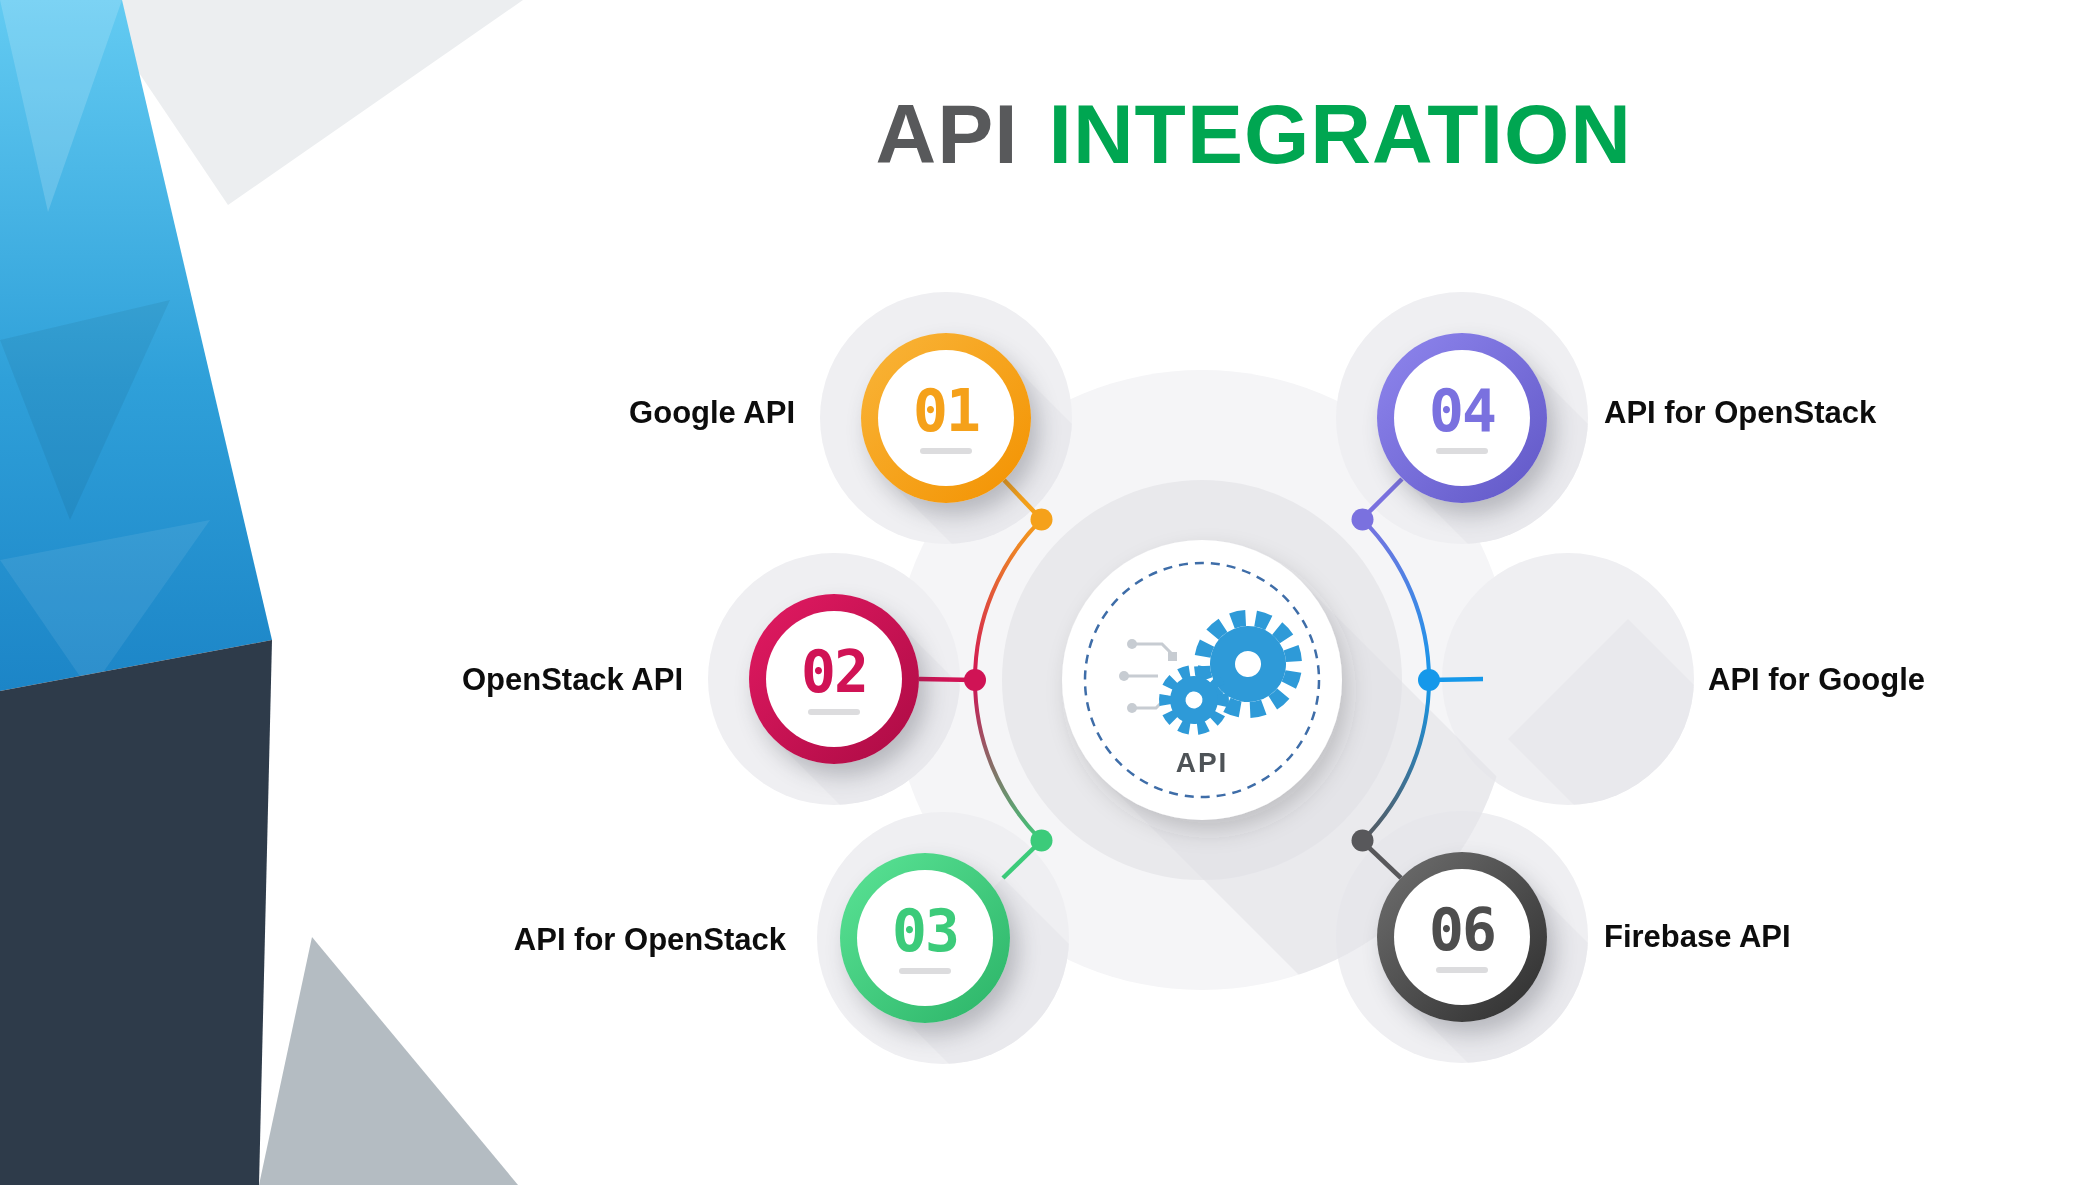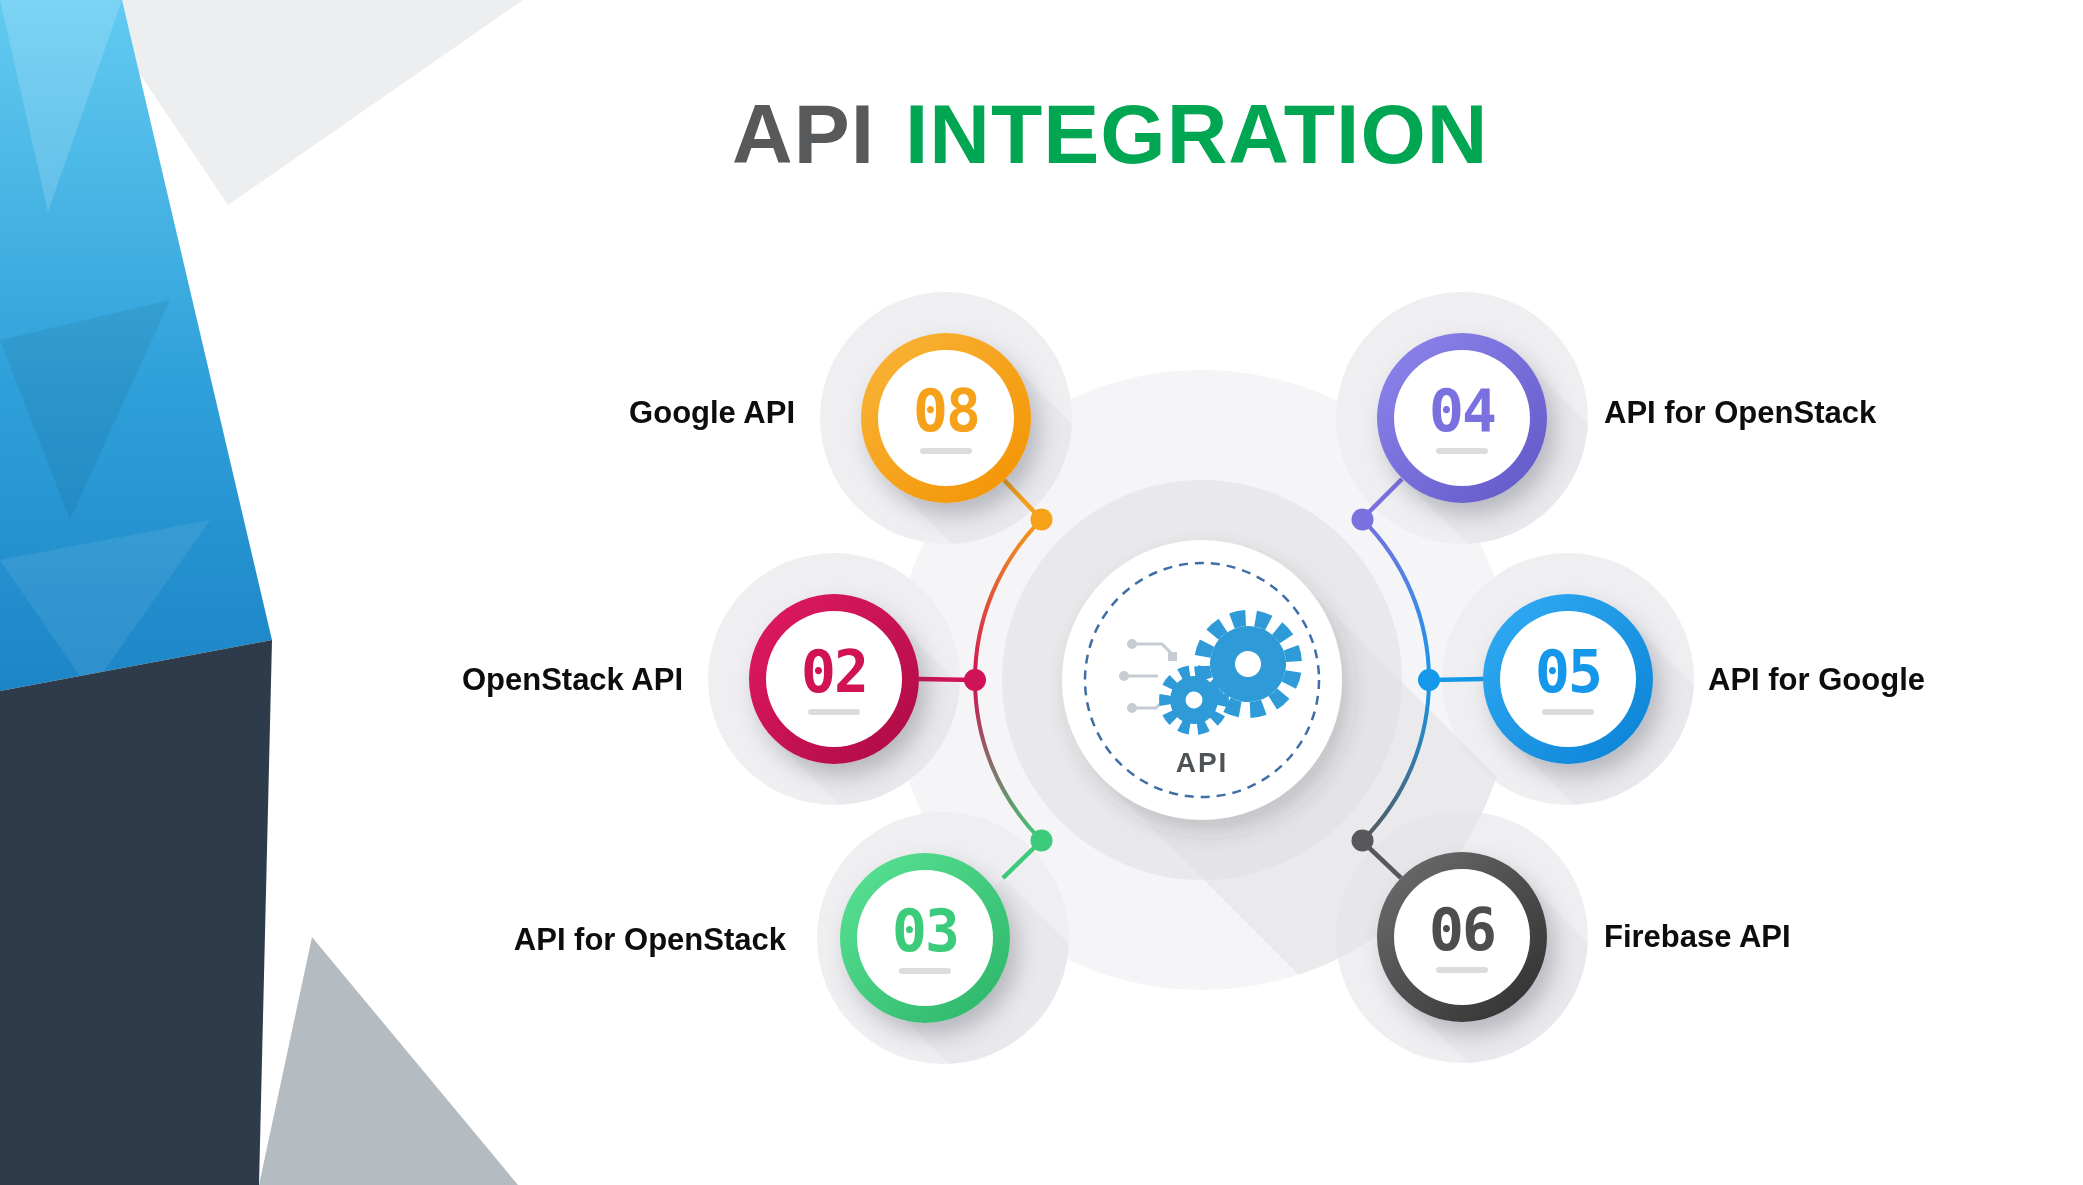--- a/index.html
+++ b/index.html
@@ -9,21 +9,21 @@
     overflow:hidden;
     background:#ffffff;
     font-family:"Liberation Sans",sans-serif;
   }
   svg{position:absolute;left:0;top:0;}
 
   
   .title{
     position:absolute;
     left:732px;top:86px;width:900px;
-    text-align:left;
+    text-align:right;
     font-weight:700;
     font-size:84px;
     letter-spacing:1px;
     white-space:nowrap;
   }
   .title .w2{margin-left:30px;}
 
   
   .node-ring{
     position:absolute;
@@ -209,21 +209,21 @@
       <text x="1202" y="772" text-anchor="middle" font-family="Liberation Sans, sans-serif" font-size="28" font-weight="700" fill="#4E5357" letter-spacing="2">API</text>
     </g>
   </svg>
 
   <div class="title">
     <span class="w1" style="color: rgb(88, 89, 91);">API</span><span class="w2" style="color: rgb(0, 166, 81);">INTEGRATION</span>
   </div>
 
   <div class="node-ring" style="left: 861px; top: 333px; --c1: #F9B53A; --c2: #F39200; --cn: #F5A11A;">
     <div class="node-face">
-      <span class="node-num">08</span>
+      <span class="node-num">01</span>
       <span class="num-underline"></span>
     </div>
   </div>
 
   <div class="node-ring" style="left: 749px; top: 594px; --c1: #E21A62; --c2: #AC0B44; --cn: #D01355;">
     <div class="node-face">
       <span class="node-num">02</span>
       <span class="num-underline"></span>
     </div>
   </div>
@@ -235,26 +235,20 @@
     </div>
   </div>
 
   <div class="node-ring" style="left: 1377px; top: 333px; --c1: #8F86EE; --c2: #6057C6; --cn: #7A71DF;">
     <div class="node-face">
       <span class="node-num">04</span>
       <span class="num-underline"></span>
     </div>
   </div>
 
-  <div class="node-ring" style="left: 1483px; top: 594px; --c1: #33ADF5; --c2: #0981D5; --cn: #1598EA;">
-    <div class="node-face">
-      <span class="node-num">05</span>
-      <span class="num-underline"></span>
-    </div>
-  </div>
 
   <div class="node-ring" style="left: 1377px; top: 852px; --c1: #707070; --c2: #2D2D2D; --cn: #4D4D4D;">
     <div class="node-face">
       <span class="node-num">06</span>
       <span class="num-underline"></span>
     </div>
   </div>
 
   <div class="label r" style="right:1288px;top:395px">Google API</div>
   <div class="label r" style="right:1400px;top:662px">OpenStack API</div>

